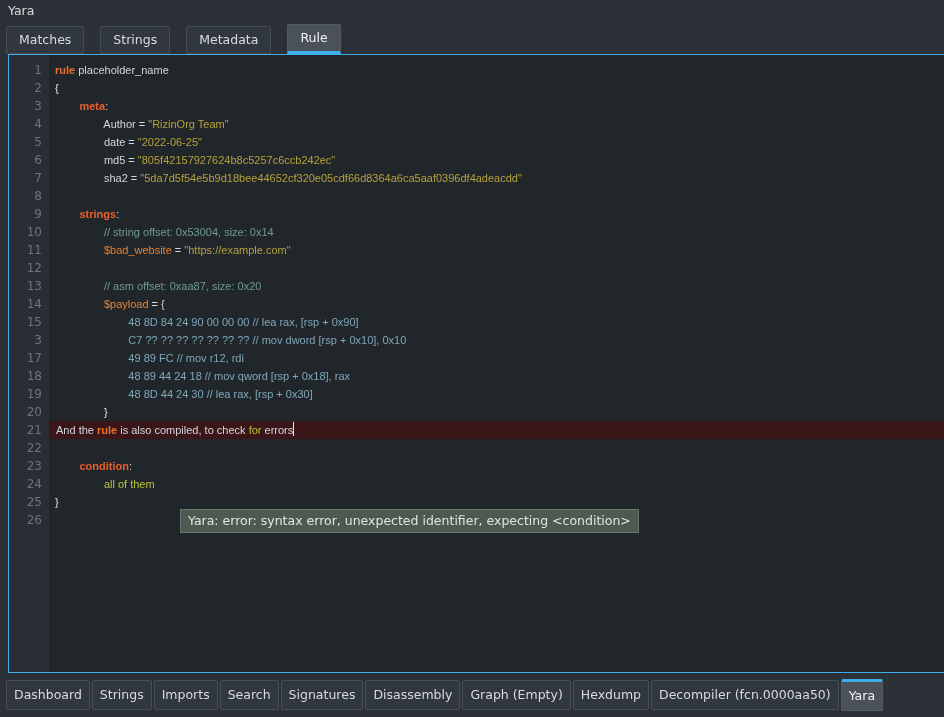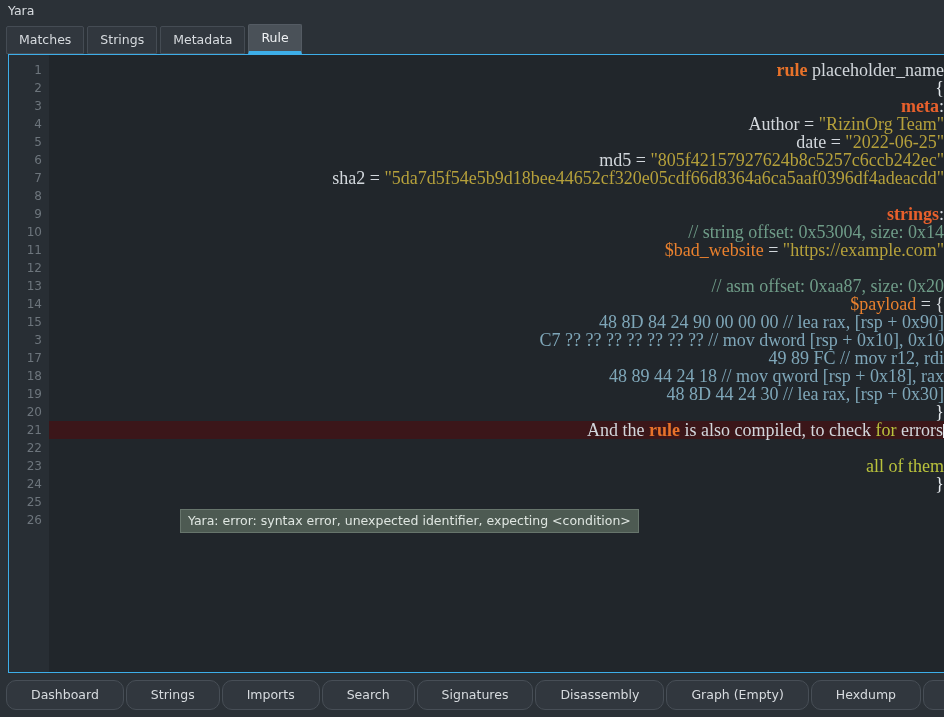--- a/index.html
+++ b/index.html
@@ -24,21 +24,21 @@
   .tabbar-top {
     height: 32px;
     background: #2b3137;
     display: flex; align-items: flex-end;
     padding-left: 6px;
     flex: 0 0 auto;
   }
   .tab-top {
     height: 28px; line-height: 26px;
     padding: 0 12px;
-    margin-right: 3px;
+    margin-right: 16px;
     font-size: 12.5px;
     color: #d7dbdf;
     background: #31373e;
     border: 1px solid #454c54;
     border-bottom: 1px solid #454c54;
     border-radius: 2px 2px 0 0;
     cursor: default;
     white-space: nowrap;
   }
   .tab-top.active {
@@ -82,25 +82,24 @@
   }
   .code {
     flex: 1 1 auto;
     padding-top: 6px;
     position: relative;
     overflow: hidden;
   }
   .code .line {
     height: 18px; line-height: 18px;
     white-space: pre;
-    font-family: Liberation Serif, serif;
-    font-size: 18px;
+    font-family: Liberation Sans, sans-serif;
+    font-size: 11px;
     color: #cfd4d9;
     padding-left: 6px;
-    text-align: right;
   }
   .code .line.errline {
     background: #3b1619;
     padding-left: 7px;
   }
   
   .t-kw   { color: #e8722a; font-weight: bold; }
   .t-sec  { color: #e8602c; font-weight: bold; }
   .t-var  { color: #e8802e; }
   .t-str  { color: #b5a03b; }
@@ -132,27 +131,27 @@
   
   .tabbar-bottom {
     height: 44px;
     background: #2b3137;
     display: flex; align-items: center;
     padding-left: 6px;
     flex: 0 0 auto;
   }
   .tab-bot {
     height: 30px; line-height: 28px;
-    padding: 0 24px;
+    padding: 0 7px;
     margin-right: 2px;
     font-size: 12.5px;
     color: #d7dbdf;
     background: #31373e;
     border: 1px solid #474e56;
-    border-radius: 10px;
+    border-radius: 2px;
     cursor: default;
     white-space: nowrap;
   }
   .tab-bot.active {
     background: #4a5158;
     color: #f0f2f4;
     border-color: #545b63;
     border-top: 3px solid #3daee9;
     height: 32px; line-height: 27px;
   }
@@ -217,20 +216,21 @@
           <div class="line"><span class="t-plain">                </span><span class="t-cmt">// asm offset: 0xaa87, size: 0x20</span></div>
           <div class="line"><span class="t-plain">                </span><span class="t-var">$payload</span><span class="t-plain"> = {</span></div>
           <div class="line"><span class="t-plain">                        </span><span class="t-hex">48 8D 84 24 90 00 00 00 // lea rax, [rsp + 0x90]</span></div>
           <div class="line"><span class="t-plain">                        </span><span class="t-hex">C7 ?? ?? ?? ?? ?? ?? ?? // mov dword [rsp + 0x10], 0x10</span></div>
           <div class="line"><span class="t-plain">                        </span><span class="t-hex">49 89 FC // mov r12, rdi</span></div>
           <div class="line"><span class="t-plain">                        </span><span class="t-hex">48 89 44 24 18 // mov qword [rsp + 0x18], rax</span></div>
           <div class="line"><span class="t-plain">                        </span><span class="t-hex">48 8D 44 24 30 // lea rax, [rsp + 0x30]</span></div>
           <div class="line"><span class="t-plain">                </span><span class="t-brace">}</span></div>
           <div class="line errline"><span class="t-plain">And the </span><span class="t-kw">rule</span><span class="t-plain"> is also compiled, to check </span><span class="t-cond">for</span><span class="t-plain"> errors</span><span class="caret"></span></div>
           <div class="line"><span class="t-plain"></span></div>
+          <div class="line"><span class="t-plain">        </span><span class="t-sec">condition</span><span class="t-plain">:</span></div>
           <div class="line"><span class="t-plain">                </span><span class="t-cond">all of them</span></div>
           <div class="line"><span class="t-brace">}</span></div>
           <div class="line"><span class="t-plain"></span></div>
         </div>
     </div>
     <div class="tooltip">Yara: error: syntax error, unexpected identifier, expecting &lt;condition&gt;</div>
   </div>
 
   <div class="tabbar-bottom">
       <div class="tab-bot">Dashboard</div>

